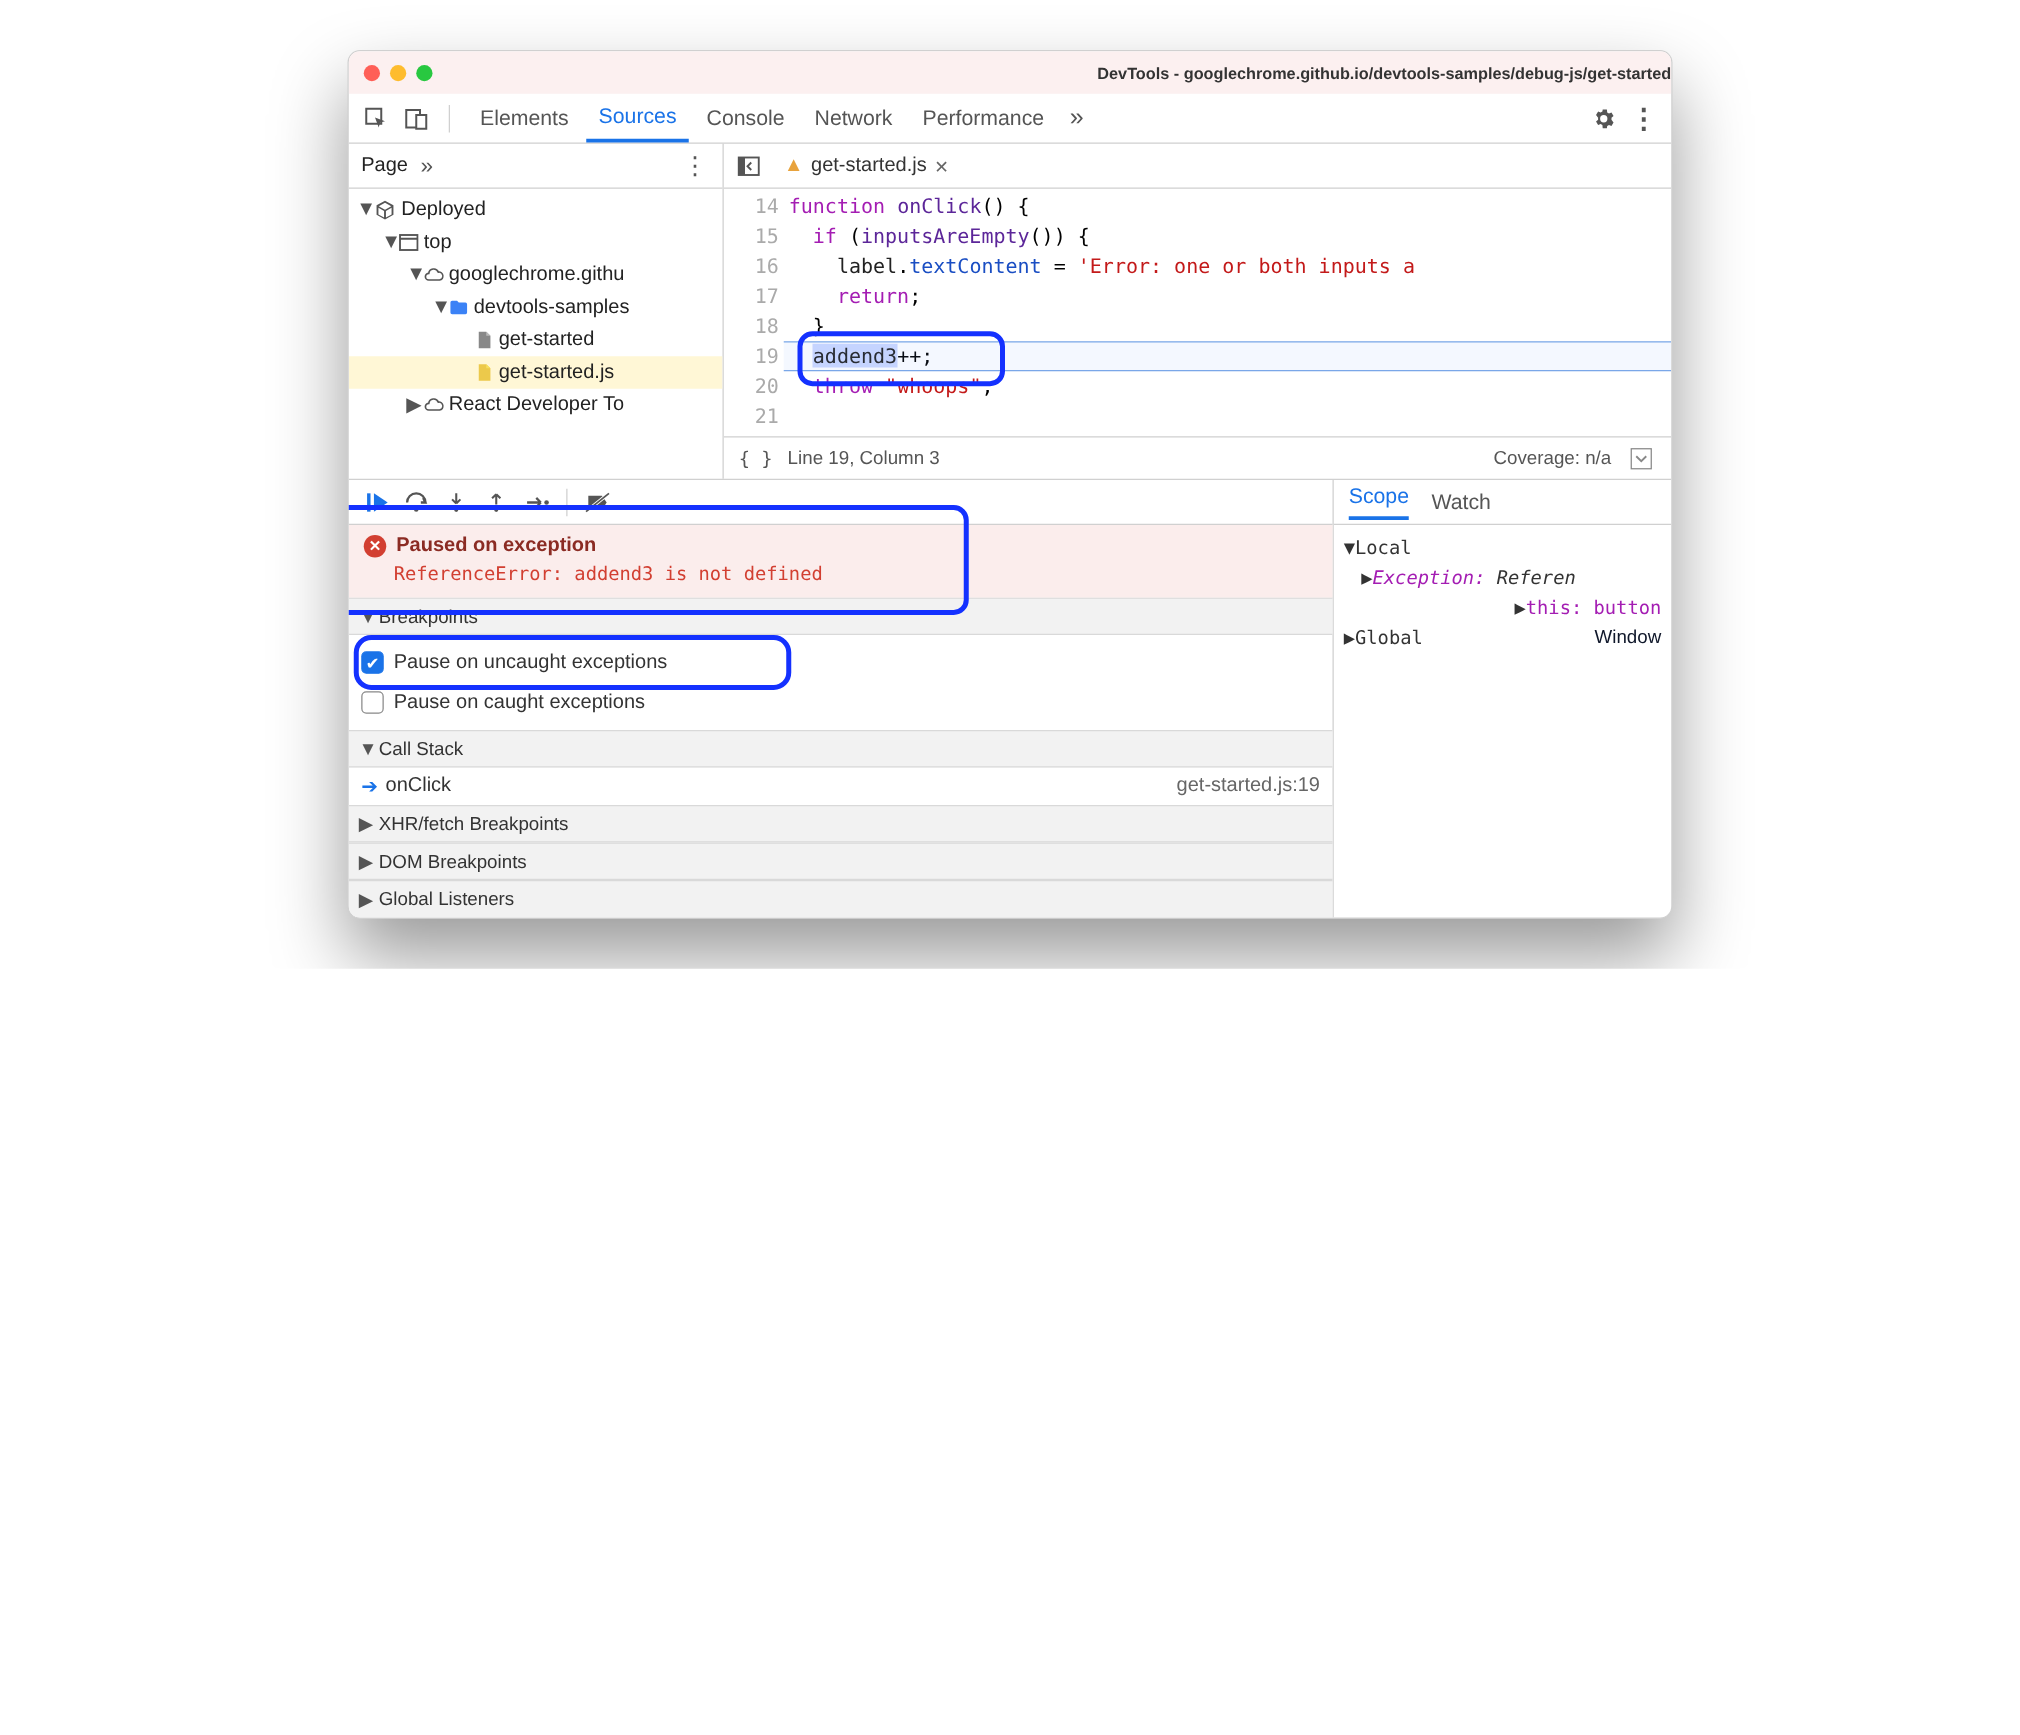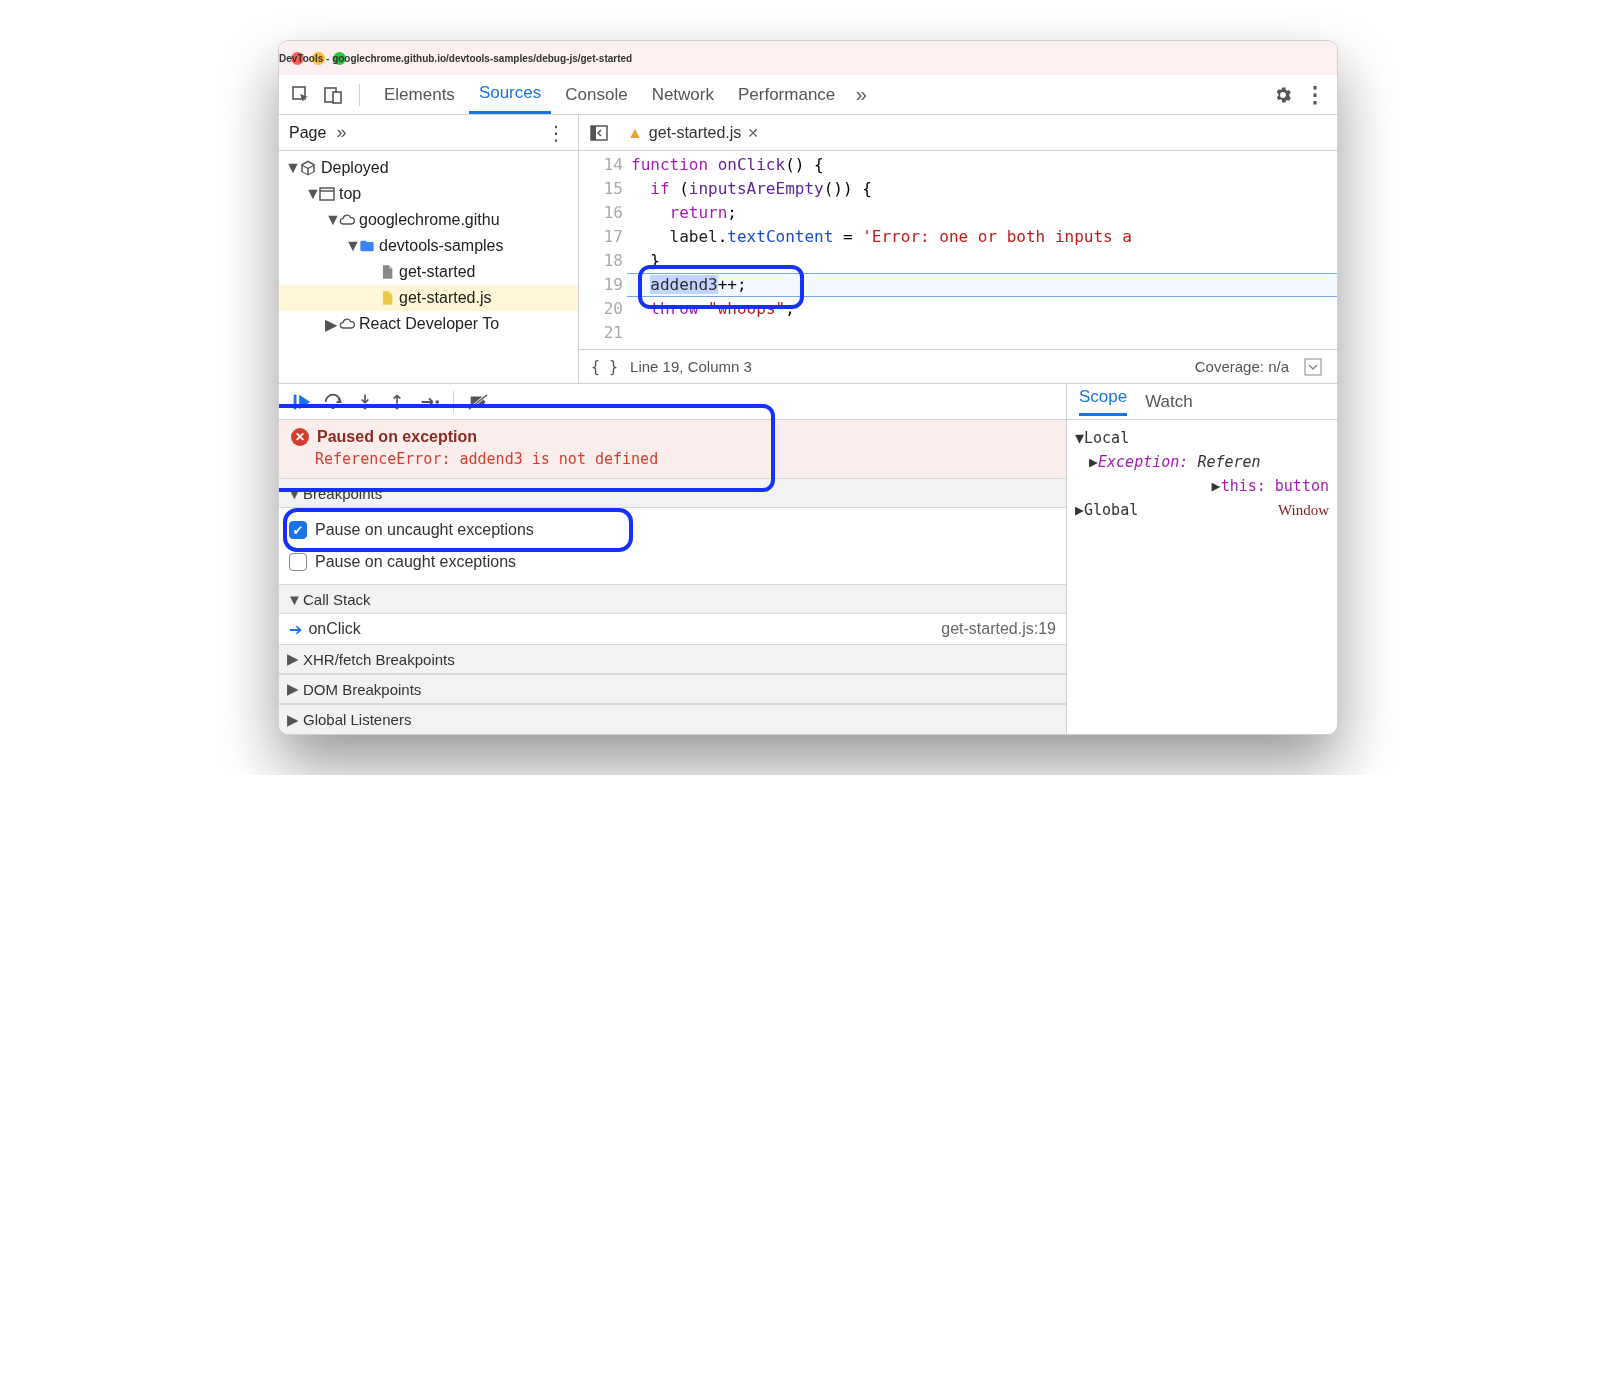--- a/index.html
+++ b/index.html
@@ -28,22 +28,22 @@
     padding: 0 12px;
     gap: 8px;
     position: relative;
   }
   .traffic { display: flex; gap: 8px; }
   .dot { width: 13px; height: 13px; border-radius: 50%; }
   .dot.red { background: #ff5f57; }
   .dot.yellow { background: #febc2e; }
   .dot.green { background: #28c840; }
   .titlebar .title {
-    position: absolute; left: 0; right: 0; text-align: left;
-    font-size: 10px; font-weight: 600; color: #333;
+    position: absolute; left: 0; right: 0; text-align: right;
+    font-size: 13px; font-weight: 600; color: #333;
     pointer-events: none;
   }
 
   .toolbar {
     height: 40px;
     border-bottom: 1px solid #d0d0d0;
     display: flex; align-items: center;
     padding: 0 10px; gap: 8px;
     color: #555; font-size: 17px;
   }
@@ -284,22 +284,22 @@
             <div>17</div>
             <div>18</div>
             <div>19</div>
             <div>20</div>
             <div>21</div>
           </div>
           <div class="src">
             <div class="hl-line"></div>
             <div class="ln"><span class="kw">function</span> <span class="fn">onClick</span>() {</div>
             <div class="ln">  <span class="kw">if</span> (<span class="fn">inputsAreEmpty</span>()) {</div>
+            <div class="ln">    <span class="id">label</span>.<span class="prop">textContent</span> = <span class="str">'Error: one or both inputs a</span></div>
             <div class="ln">    <span class="kw">return</span>;</div>
-            <div class="ln">    <span class="id">label</span>.<span class="prop">textContent</span> = <span class="str">'Error: one or both inputs a</span></div>
             <div class="ln">  }</div>
             <div class="ln">  <span style="background:#cdd8ff;color:#222;">addend3</span>++;</div>
             <div class="ln">  <span class="kw">throw</span> <span class="str">"whoops"</span>;</div>
             <div class="ring r1"></div>
           </div>
         </div>
 
         <div class="statusbar">
           <span class="braces">{ }</span>
           <span>Line 19, Column 3</span>
@@ -412,20 +412,20 @@
         <div class="sc-tabs">
           <span class="t active">Scope</span>
           <span class="t">Watch</span>
         </div>
         <div class="sc-body">
           <div>▼<span>Local</span></div>
           <div style="padding-left:14px;font-style:italic;">▶<span class="pr">Exception:</span> <span>Referen</span></div>
           <div style="padding-left:14px;text-align:right;">▶<span class="pr">this:</span> <span style="color:#a41db3;">button</span></div>
           <div class="gl">
             <span>▶<span>Global</span></span>
-            <span style="font-family:Liberation Serif, serif;color:#7f1d1d;text-align:center;">Window</span>
+            <span style="font-family:Liberation Sans, sans-serif;color:#0f172a;text-align:center;">Window</span>
           </div>
         </div>
       </div>
     </div>
 
   </div>
 </div>
 
 </body></html>

